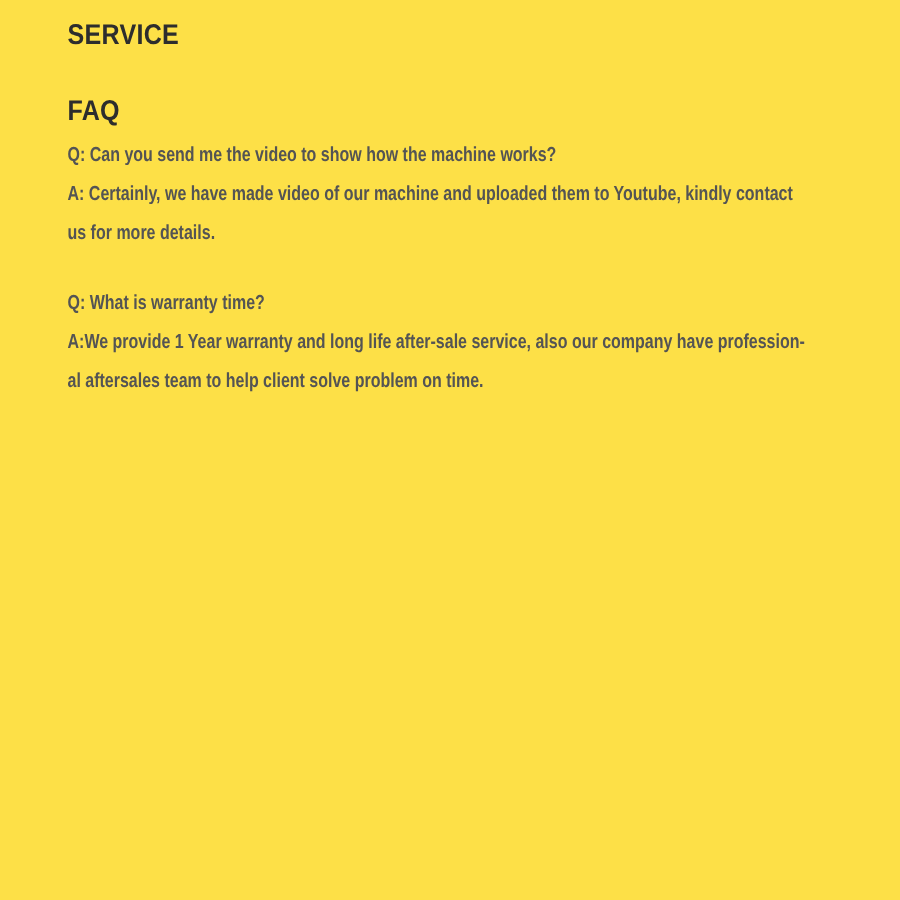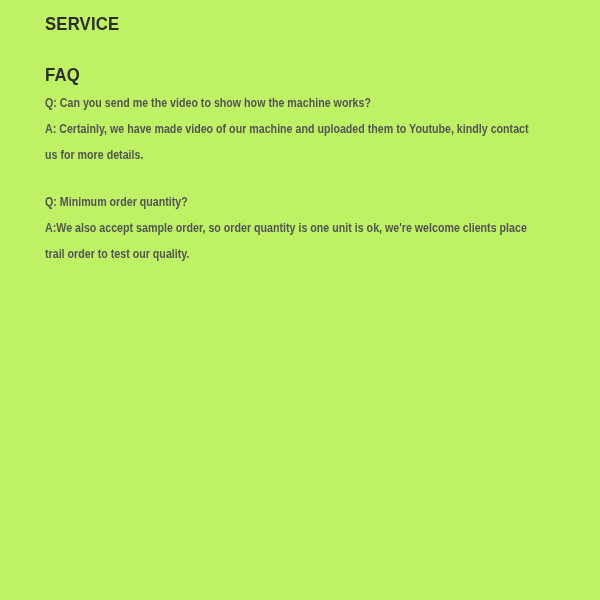--- a/index.html
+++ b/index.html
@@ -4,21 +4,21 @@
 <style>
   html, body {
     margin: 0;
     padding: 0;
     background: #ffffff;
   }
   .page {
     position: relative;
     width: 600px;
     height: 600px;
-    background: #bef264;
+    background: #fde047;
     overflow: hidden;
     box-sizing: border-box;
     padding: 10px 24px 0 45px;
     font-family: "Liberation Sans", "DejaVu Sans", sans-serif;
   }
   .heading {
     font-size: 19px;
     font-weight: 700;
     color: #2d2d2d;
     letter-spacing: 0.2px;
@@ -53,19 +53,19 @@
 
   <h1 class="heading faq-heading">FAQ</h1>
 
   <div id="faq-list">
       <div class="faq-item">
         <div class="line">Q: Can you send me the video to show how the machine works?</div>
         <div class="line">A: Certainly, we have made video of our machine and uploaded them to Youtube, kindly contact</div>
         <div class="line">us for more details.</div>
       </div>
       <div class="faq-item">
-        <div class="line">Q: Minimum order quantity?</div>
-        <div class="line">A:We also accept sample order, so order quantity is one unit is ok, we're welcome clients place</div>
-        <div class="line">trail order to test our quality.</div>
+        <div class="line">Q: What is warranty time?</div>
+        <div class="line">A:We provide 1 Year warranty and long life after-sale service, also our company have profession-</div>
+        <div class="line">al aftersales team to help client solve problem on time.</div>
       </div>
     </div>
 
 </div>
 
 </body></html>

